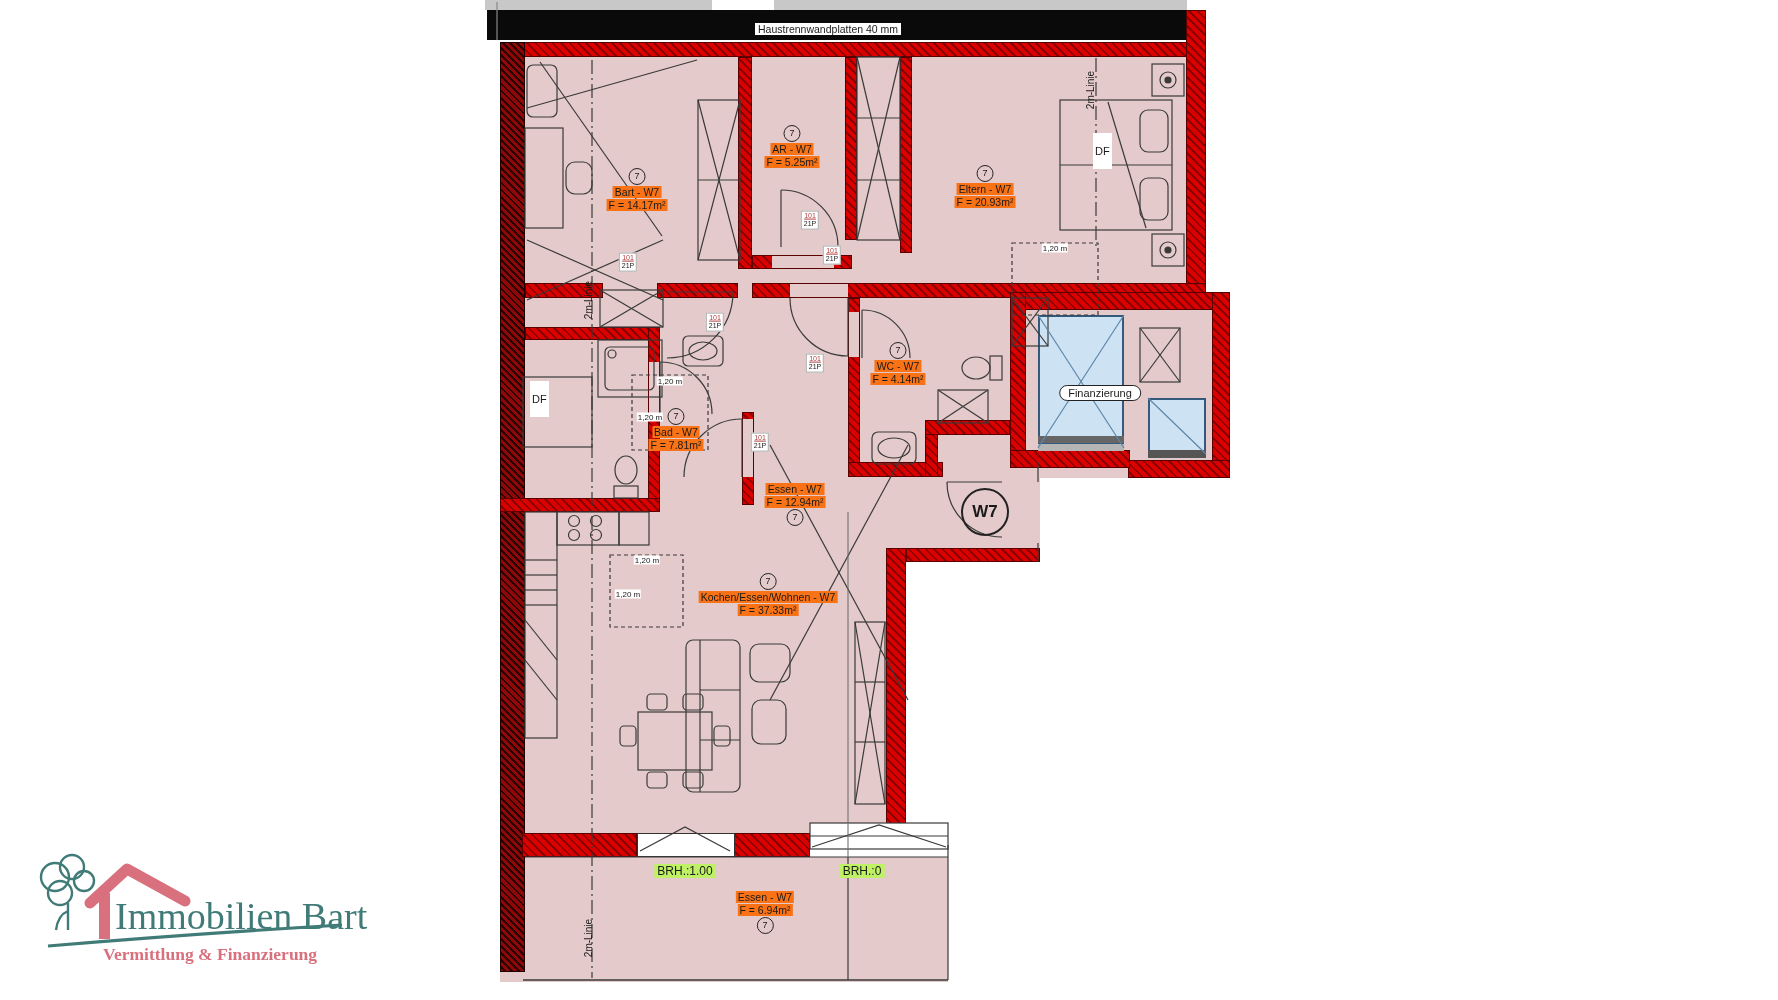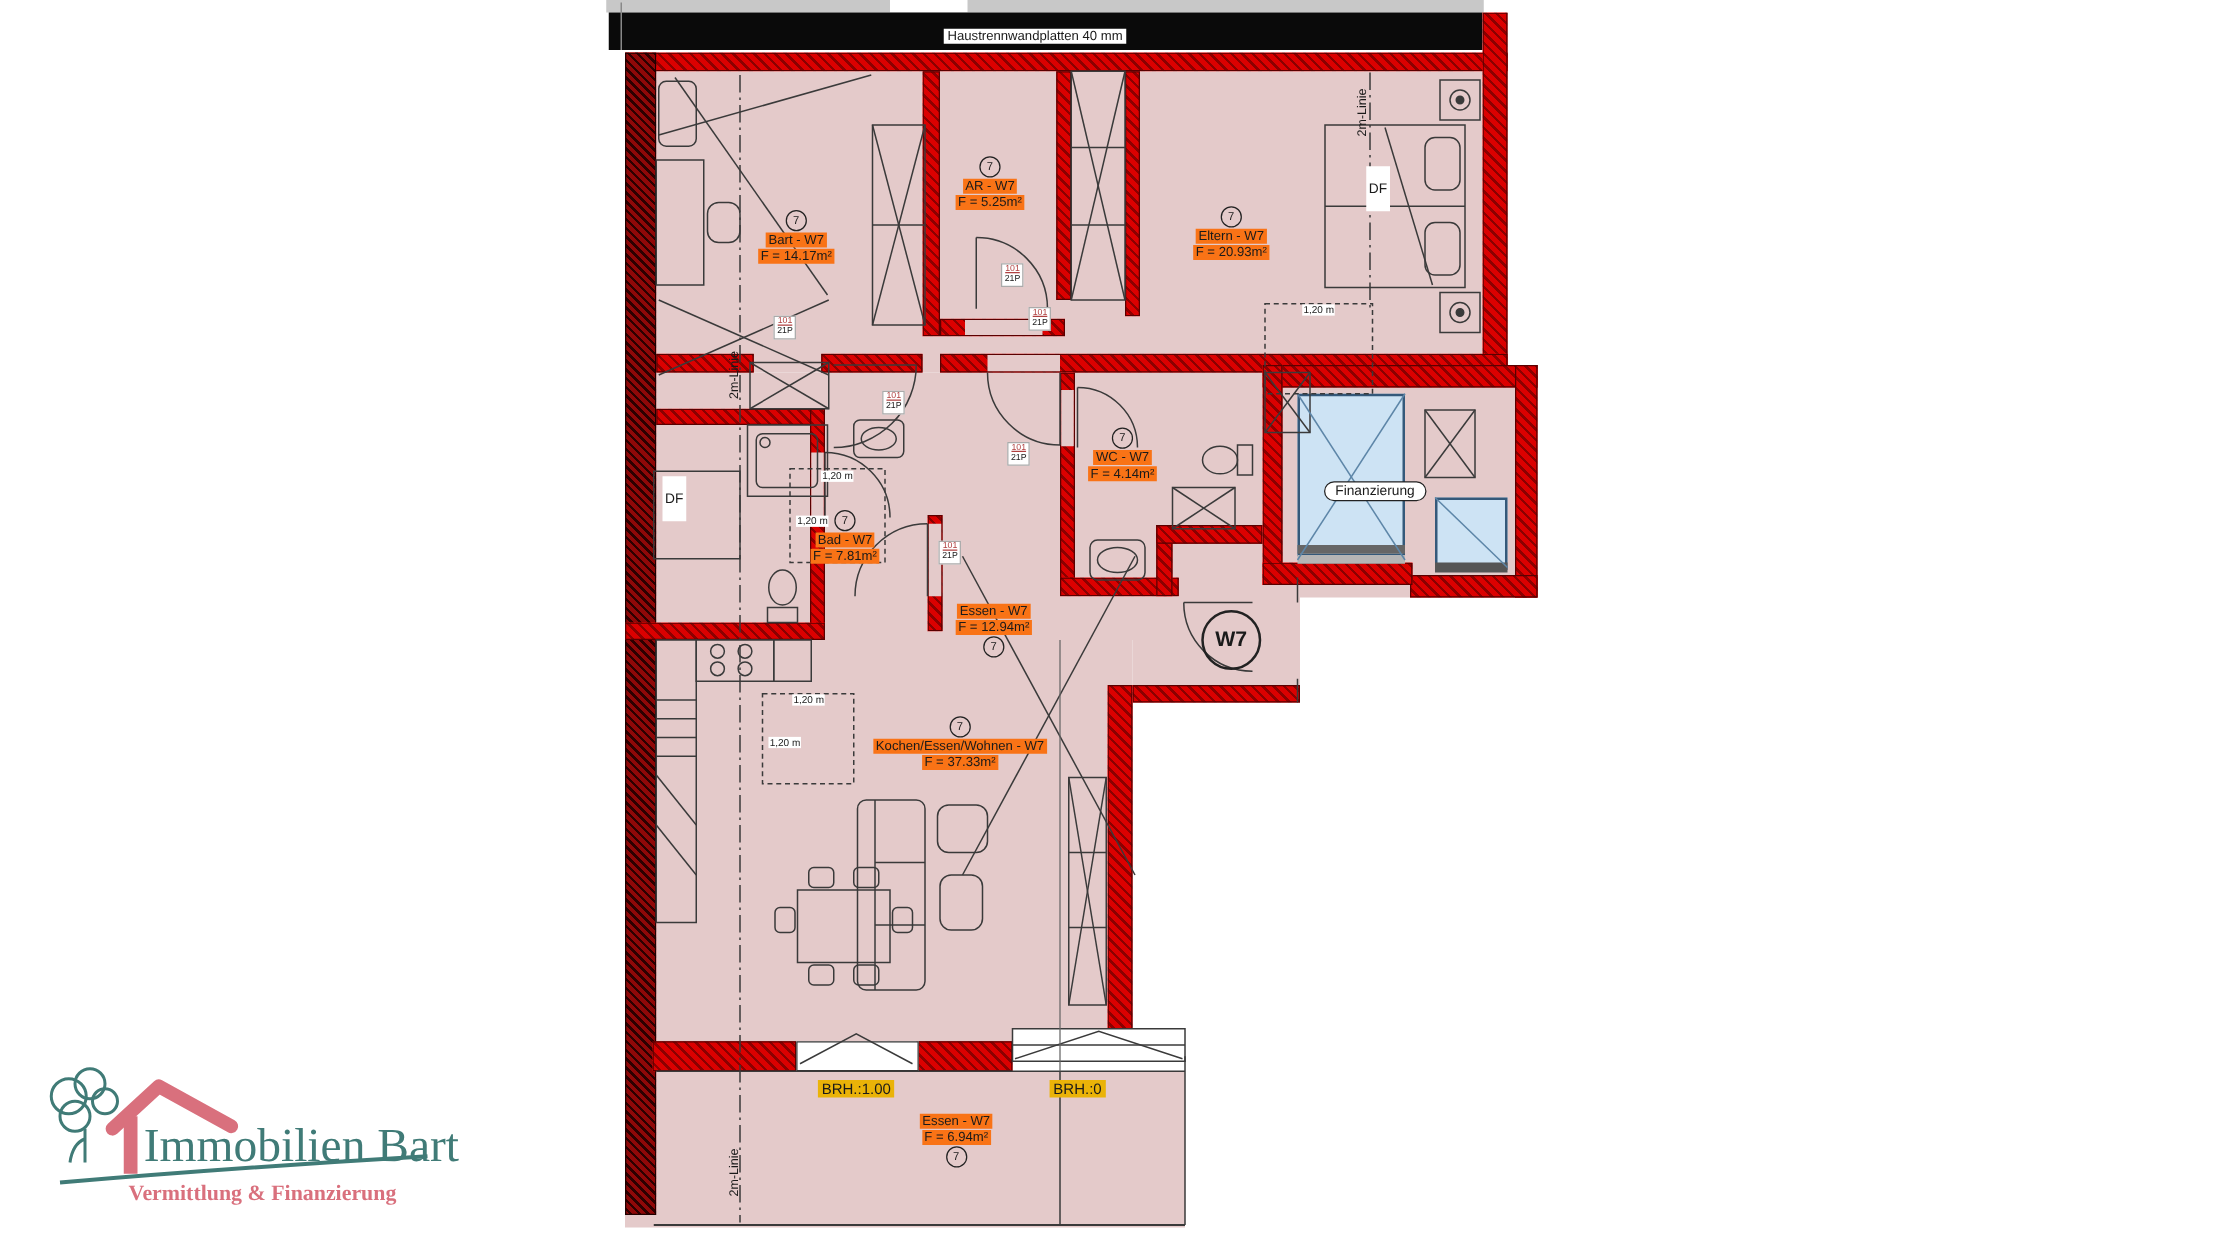--- a/index.html
+++ b/index.html
@@ -32,21 +32,21 @@
           gap:1px;z-index:6;font-size:10.5px;line-height:1.15;text-align:center;}
   .rlabel .u7{width:15px;height:15px;border:1.5px solid #222;border-radius:50%;display:flex;
           align-items:center;justify-content:center;font-size:9px;background:transparent;}
   .rlabel .rname,.rlabel .rarea{background:#f97316;padding:0 2px;white-space:nowrap;}
   .rlabel.cb .u7{order:3;}
   .dtag{position:absolute;transform:translate(-50%,-50%);display:flex;flex-direction:column;align-items:center;
         background:#fff;border:0.5px solid #aaa;font-size:7px;line-height:1.2;padding:0 2px;z-index:6;}
   .dtag span:first-child{color:#b04040;text-decoration:underline;}
   .dim{position:absolute;transform:translate(-50%,-50%);background:#fff;font-size:8px;padding:0 1px;z-index:6;white-space:nowrap;}
   .vlabel{position:absolute;transform:translate(-50%,-50%) rotate(-90deg);font-size:10px;z-index:6;white-space:nowrap;}
-  .brh{position:absolute;transform:translateX(-50%);background:#eab308;font-size:12px;padding:0 3px;z-index:6;white-space:nowrap;}
+  .brh{position:absolute;transform:translateX(-50%);background:#bef264;font-size:12px;padding:0 3px;z-index:6;white-space:nowrap;}
   .df{position:absolute;background:#fff;font-size:11px;padding:12px 2px;z-index:6;}
   .bigw7{position:absolute;left:985px;top:512px;transform:translate(-50%,-50%);width:44px;height:44px;
          border:2.5px solid #222;border-radius:50%;display:flex;align-items:center;justify-content:center;
          font-size:17px;font-weight:bold;z-index:6;}
   .pill{position:absolute;left:1100px;top:393px;transform:translate(-50%,-50%);background:#fff;border:1.5px solid #222;
         border-radius:10px;font-size:11px;padding:1px 8px;z-index:6;white-space:nowrap;}
   .logo{position:absolute;left:0;top:845px;width:420px;height:150px;z-index:6;}
 </style>
 </head>
 <body>

